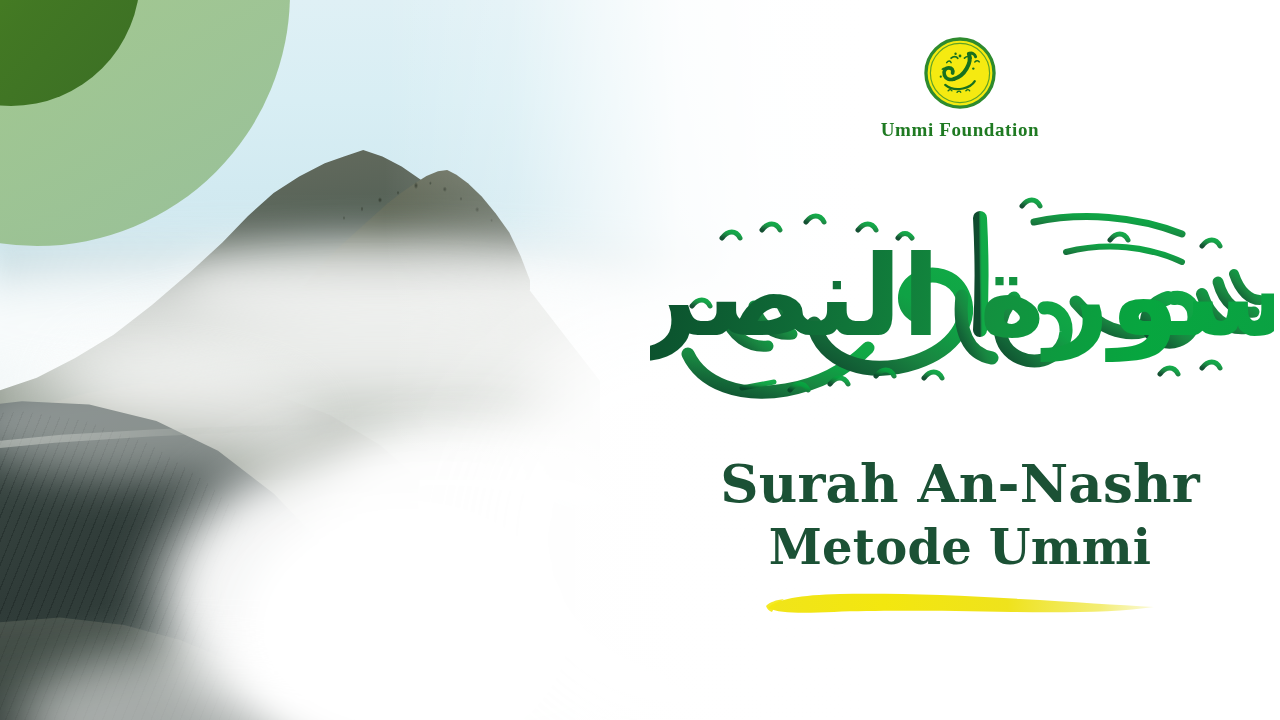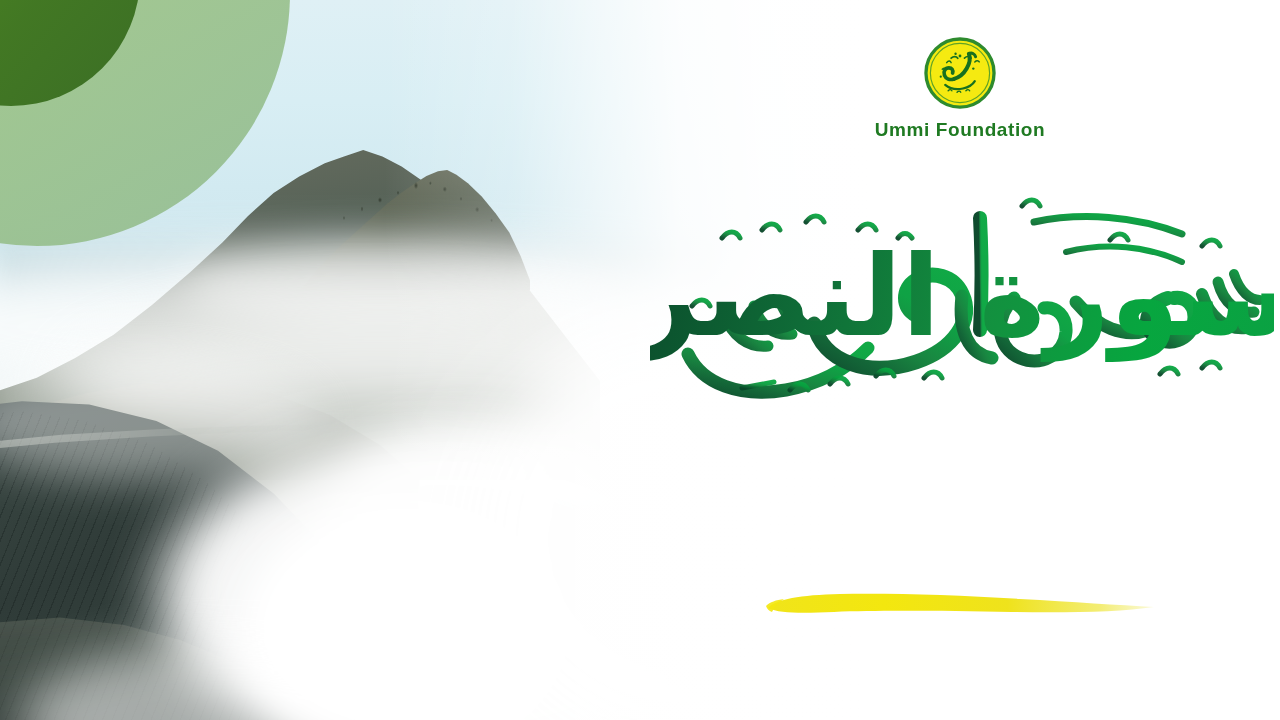--- a/index.html
+++ b/index.html
@@ -280,21 +280,21 @@
     text-align: center;
   }
   .logo-mark {
     width: 74px;
     height: 74px;
     margin: 0 auto;
     display: block;
   }
   .brand-name {
     margin-top: 9px;
-    font-family: Liberation Sans, sans-serif;
+    font-family: Liberation Serif, serif;
     font-size: 19px;
     font-weight: 700;
     letter-spacing: 0.6px;
     color: #1f7a22;
   }
 
   
   .arabic-wrap {
     position: absolute;
     left: 10px; top: 178px;
@@ -483,20 +483,22 @@
           <path d="M128 212 C134 204 142 204 146 212"></path>
           <path d="M168 206 C174 198 182 198 186 206"></path>
           <path d="M214 198 C220 190 228 190 232 198"></path>
           <path d="M262 200 C268 192 276 192 280 200"></path>
           <path d="M498 196 C504 188 512 188 516 196"></path>
           <path d="M540 190 C546 182 554 182 558 190"></path>
         </g>
       </svg>
     </div>
 
+    <div class="title-main">Surah An-Nashr</div>
+    <div class="title-sub">Metode Ummi</div>
 
     <svg class="brush" viewBox="0 0 400 36" aria-hidden="true">
       <defs>
         <linearGradient id="brushGrad" x1="0" y1="0" x2="1" y2="0">
           <stop offset="0%" stop-color="#f0e41a"></stop>
           <stop offset="30%" stop-color="#f3e70f"></stop>
           <stop offset="62%" stop-color="#eee110" stop-opacity="0.95"></stop>
           <stop offset="86%" stop-color="#ece21f" stop-opacity="0.62"></stop>
           <stop offset="100%" stop-color="#eae32f" stop-opacity="0.18"></stop>
         </linearGradient>

